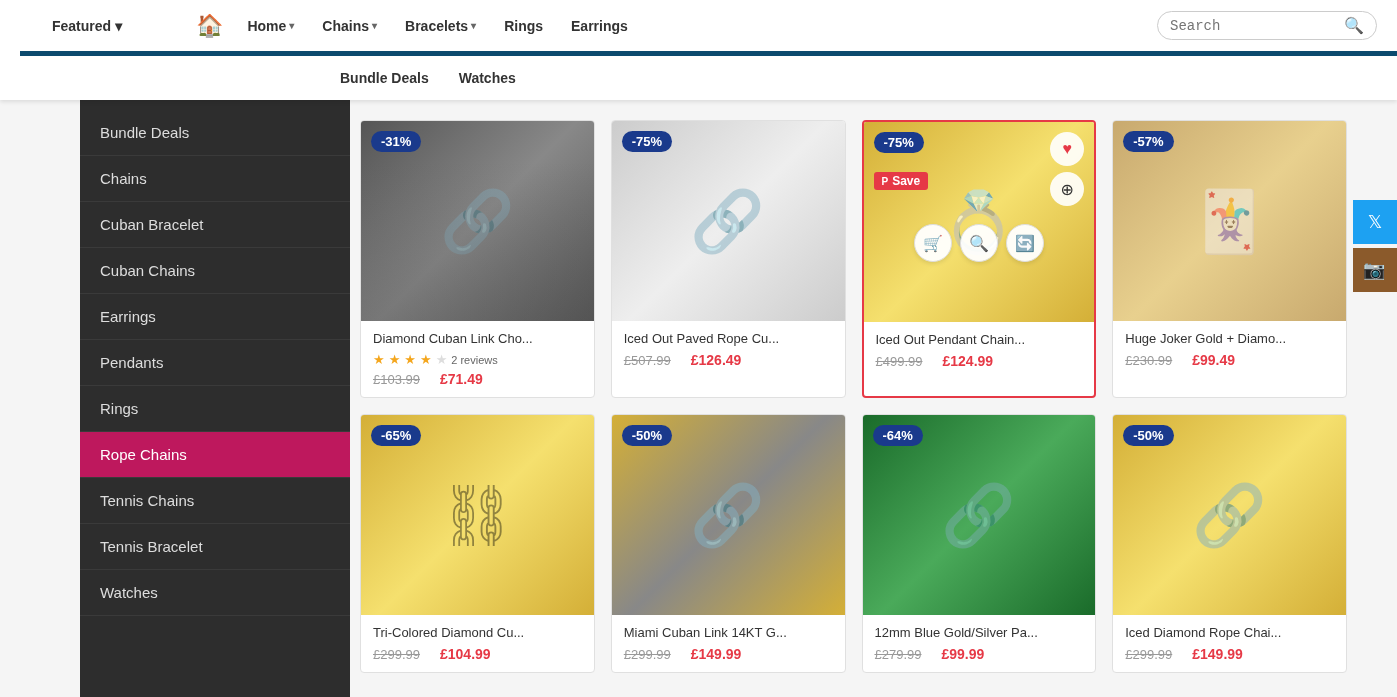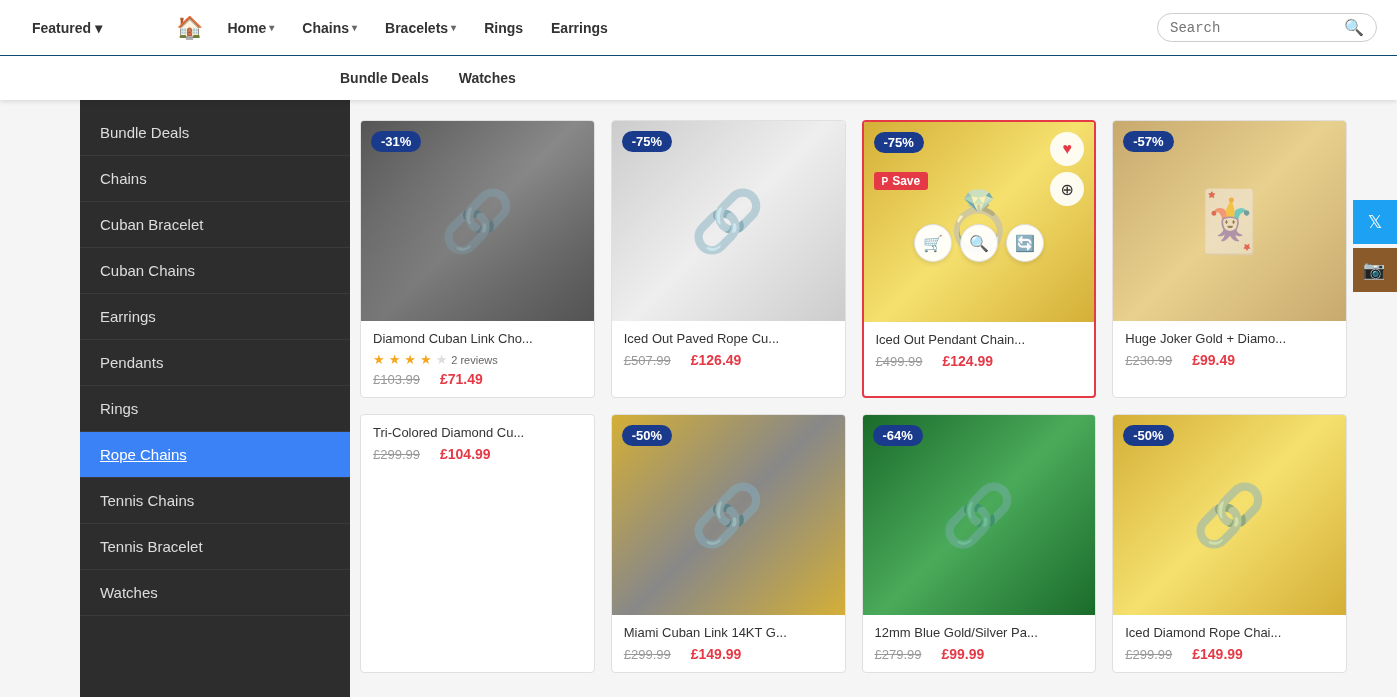--- a/index.html
+++ b/index.html
@@ -11,21 +11,22 @@
       position: fixed;
       top: 0; left: 0; right: 0;
       z-index: 100;
       box-shadow: 0 2px 4px rgba(0,0,0,0.1);
     }
     .header-top {
       display: flex;
       align-items: center;
       padding: 0 20px;
       height: 56px;
-      border-bottom: 1px solid #0c4a6e;
+      border-bottom: 5px solid #0c4a6e;
+      margin-left: 20px;
     }
     .featured-btn {
       display: flex;
       align-items: center;
       gap: 4px;
       font-size: 14px;
       font-weight: bold;
       cursor: pointer;
       padding: 6px 12px;
       border: none;
@@ -136,21 +137,21 @@
     }
     .sidebar-item {
       padding: 14px 20px;
       color: #ddd;
       font-size: 15px;
       font-weight: 500;
       cursor: pointer;
       border-bottom: 1px solid #3a3a3a;
       transition: background 0.2s;
     }
-    .sidebar-item.active { background: #3b82f6; color: #fff; text-decoration: underline; }
+    .sidebar-item.active { background: #be185d; color: #fff; }
 
     
     .content {
       margin-left: 350px;
       flex: 1;
       padding: 10px 50px 20px 10px;
     }
 
     
     .product-grid {
@@ -503,20 +504,24 @@
             <span class="price-original">£230.99</span>
             <span class="price-sale">£99.49</span>
           </div>
         </div>
       </div>
     </div>
 
     <div class="product-grid" style="margin-top:16px">
 
       <div class="product-card">
+        <div class="product-img-inner img-chain-3">
+          <span class="discount-badge">-65%</span>
+          <span style="font-size:60px; opacity:0.4">⛓</span>
+        </div>
         <div class="product-info">
           <div class="product-name">Tri-Colored Diamond Cu...</div>
           <div class="product-price">
             <span class="price-original">£299.99</span>
             <span class="price-sale">£104.99</span>
           </div>
         </div>
       </div>
 
       <div class="product-card">

